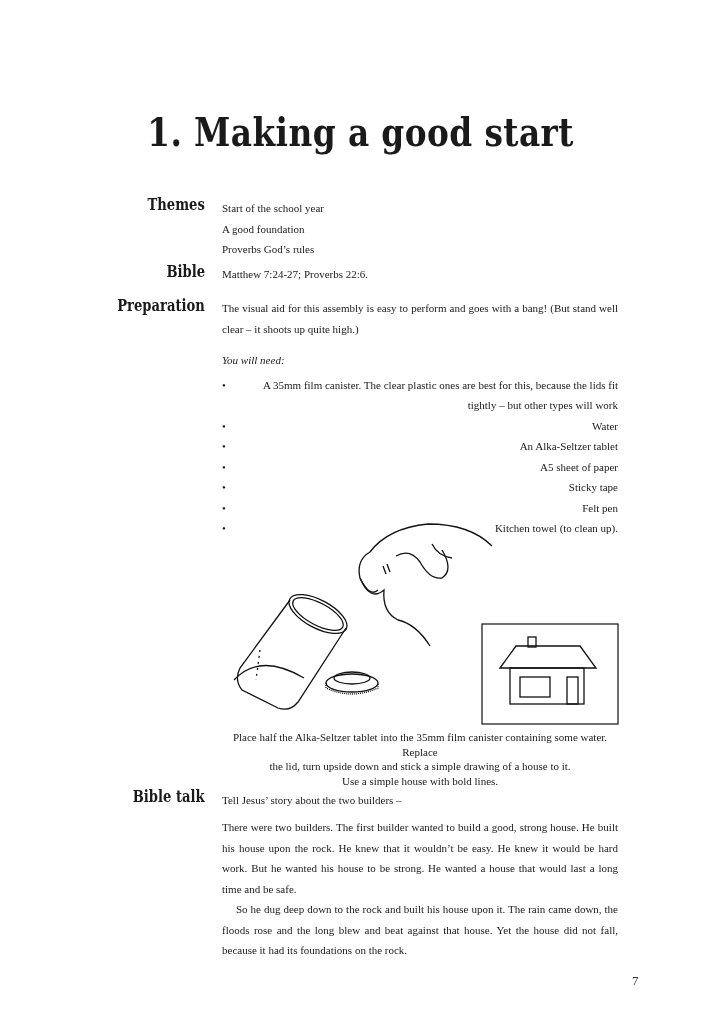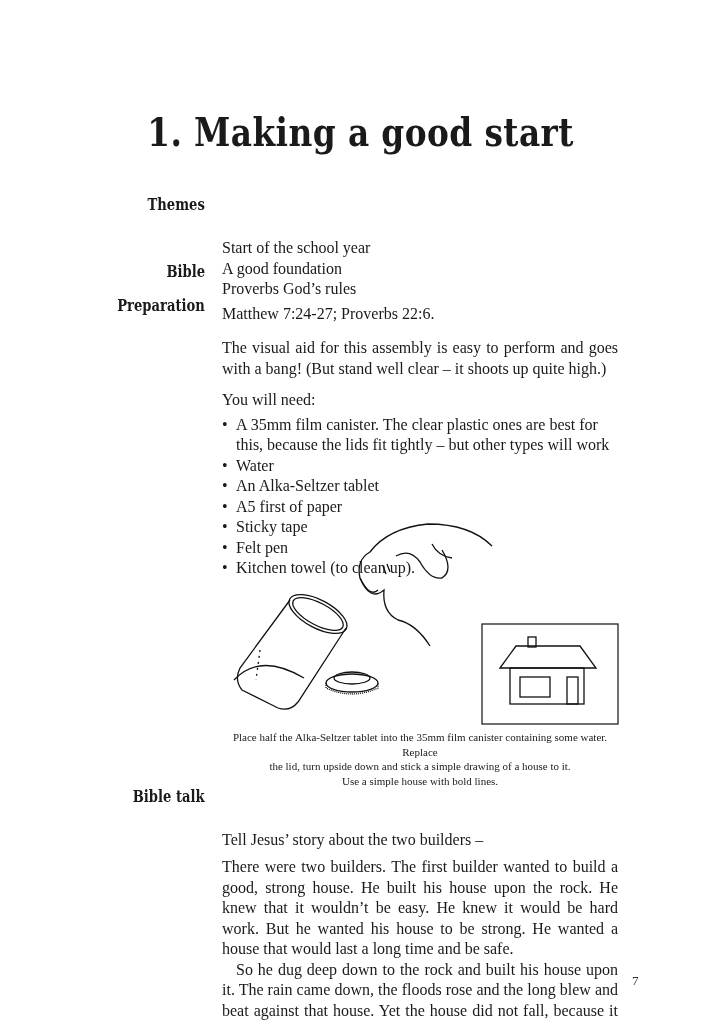--- a/index.html
+++ b/index.html
@@ -3,23 +3,23 @@
 <meta charset="utf-8">
 <style>
   html, body { margin:0; padding:0; background:#ffffff; }
   body { width:721px; height:1024px; position:relative; overflow:hidden; color:#1a1a1a;
          font-family:"Liberation Serif","DejaVu Serif",serif; }
   .title { position:absolute; left:0; width:721px; top:108px; text-align:center;
            font-family:"DejaVu Serif","Liberation Serif",serif; font-size:40px; font-weight:bold;
            letter-spacing:0.5px; transform:scaleX(0.82); transform-origin:center; }
   .label { position:absolute; right:516px; text-align:right; font-family:"DejaVu Serif",serif;
            font-size:16px; font-weight:bold; transform:scaleX(0.82); transform-origin:right; white-space:nowrap;}
-  .text { position:absolute; left:222px; width:396px; font-size:16px; line-height:20.5px;margin-top:40px; }
+  .text { position:absolute; left:222px; width:396px; font-size:11px; line-height:20.5px; }
   .text p { margin:0; }
-  ul.needs { list-style:none; margin:4px 0 0 0; padding:0; }
+  ul.needs { list-style:none; margin:4px 0 0 0; padding:0;text-align:right; }
   ul.needs li { position:relative; padding-left:14px; margin-bottom:0; line-height:20.5px; }
   ul.needs li::before { content:"•"; position:absolute; left:0; top:0; }
   .caption { position:absolute; left:222px; width:396px; top:730px; text-align:center; font-size:11px; line-height:14.5px; }
   .just { text-align:justify; }
   .indent { text-indent:14px; }
   .pagenum { position:absolute; left:632px; top:973px; font-size:13px; color:#333; }
   .illus { position:absolute; left:220px; top:520px; }
 </style>
 </head>
 <body>
@@ -33,26 +33,26 @@
   <p>Proverbs God’s rules</p>
 </div>
 
 <div class="label" style="top:262px;">Bible</div>
 <div class="text" style="top:264px;">Matthew 7:24-27; Proverbs 22:6.</div>
 
 <div class="label" style="top:296px;">Preparation</div>
 <div class="text just" style="top:298px;">The visual aid for this assembly is easy to perform and goes with a bang! (But stand well clear – it shoots up quite high.)</div>
 
 <div class="text" style="top:350px;">
-  <p style="">You will need:</p>
+  <p style="font-style:italic;">You will need:</p>
   <ul class="needs">
     <li style="margin-bottom:0;">A 35mm film canister. The clear plastic ones are best for this, because the lids fit tightly – but other types will work</li>
     <li>Water</li>
     <li>An Alka-Seltzer tablet</li>
-    <li>A5 first of paper</li>
+    <li>A5 sheet of paper</li>
     <li>Sticky tape</li>
     <li>Felt pen</li>
     <li>Kitchen towel (to clean up).</li>
   </ul>
 </div>
 
 <svg class="illus" width="400" height="205" viewBox="0 0 400 205" fill="none" stroke="#111" stroke-width="1.3">
   <g>
     <path d="M70 80 L20 148 Q14 160 22 170 L58 188 Q70 192 78 182 L126 108"></path>
     <ellipse cx="98" cy="94" rx="32" ry="14" transform="rotate(28 98 94)"></ellipse>

